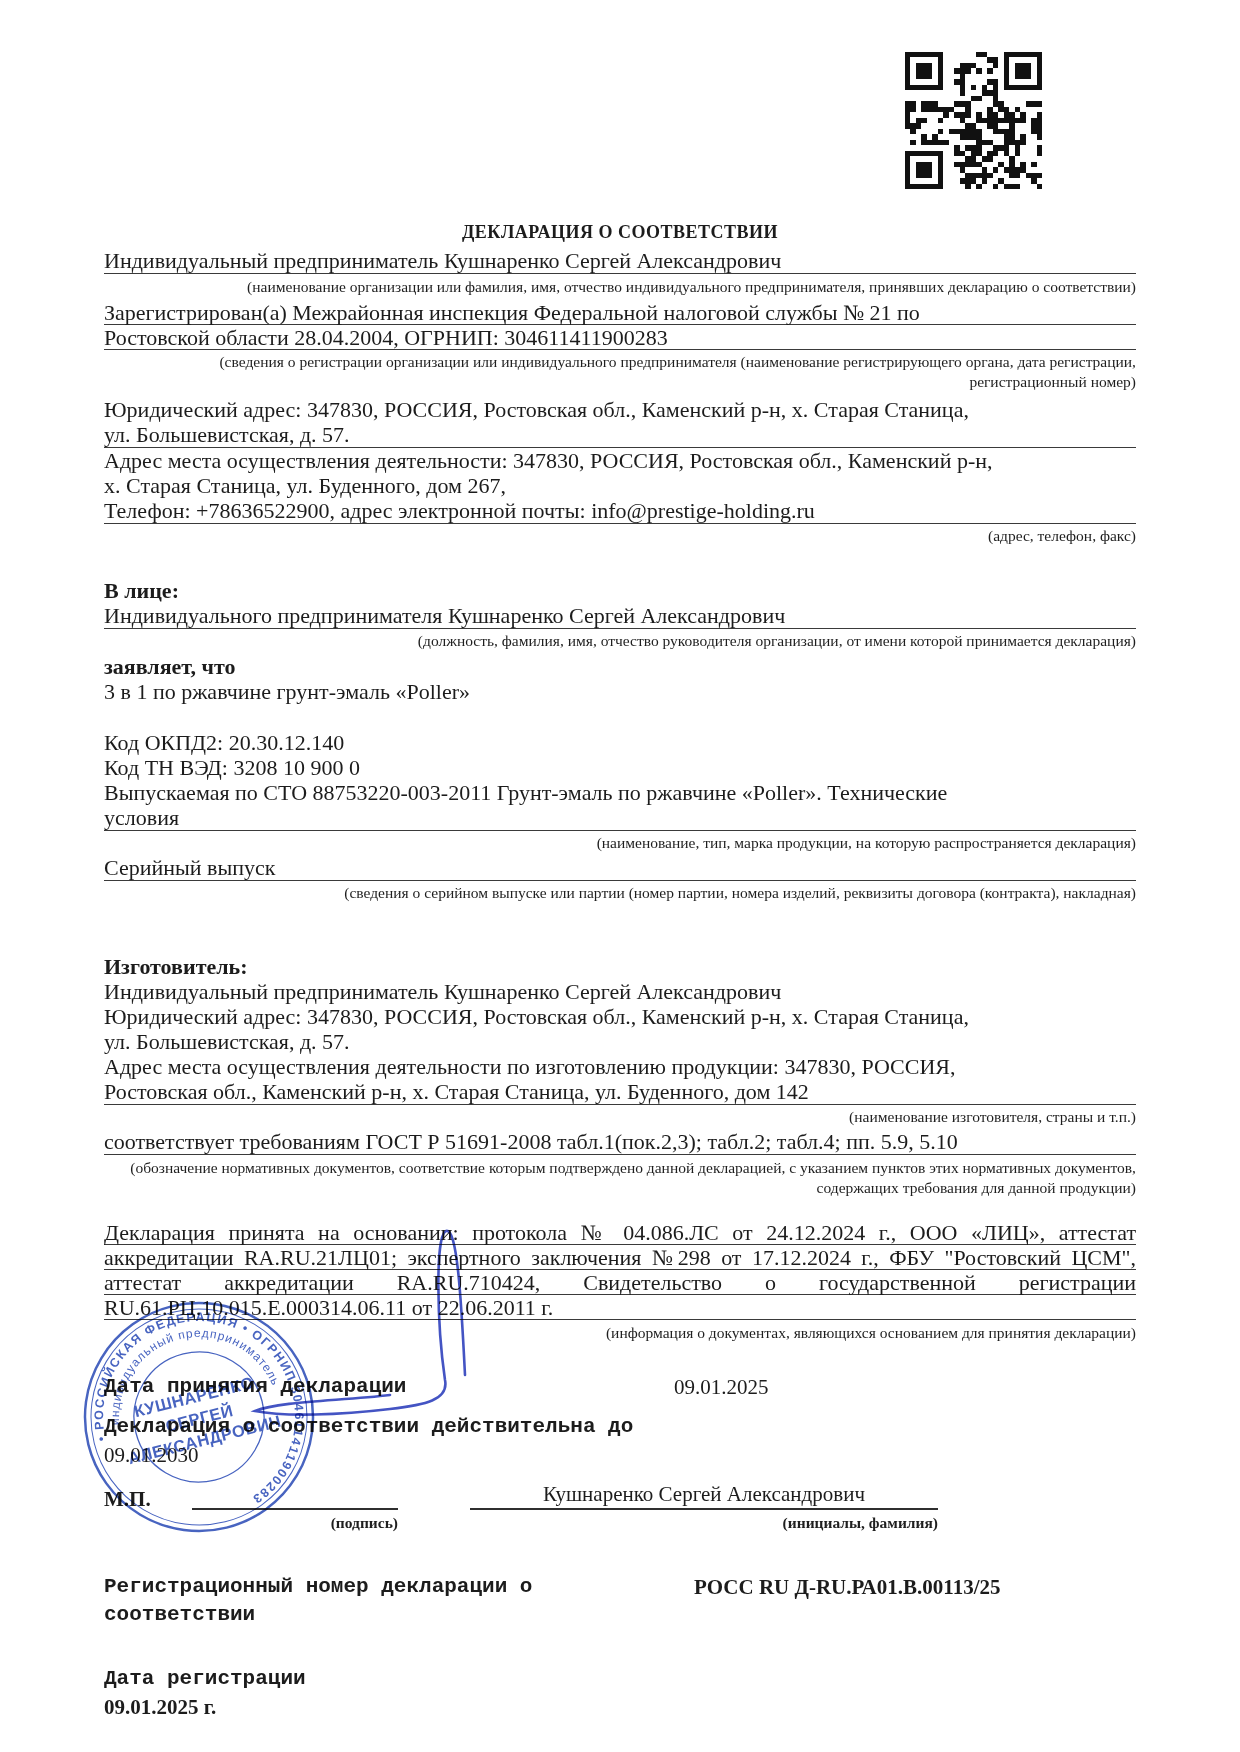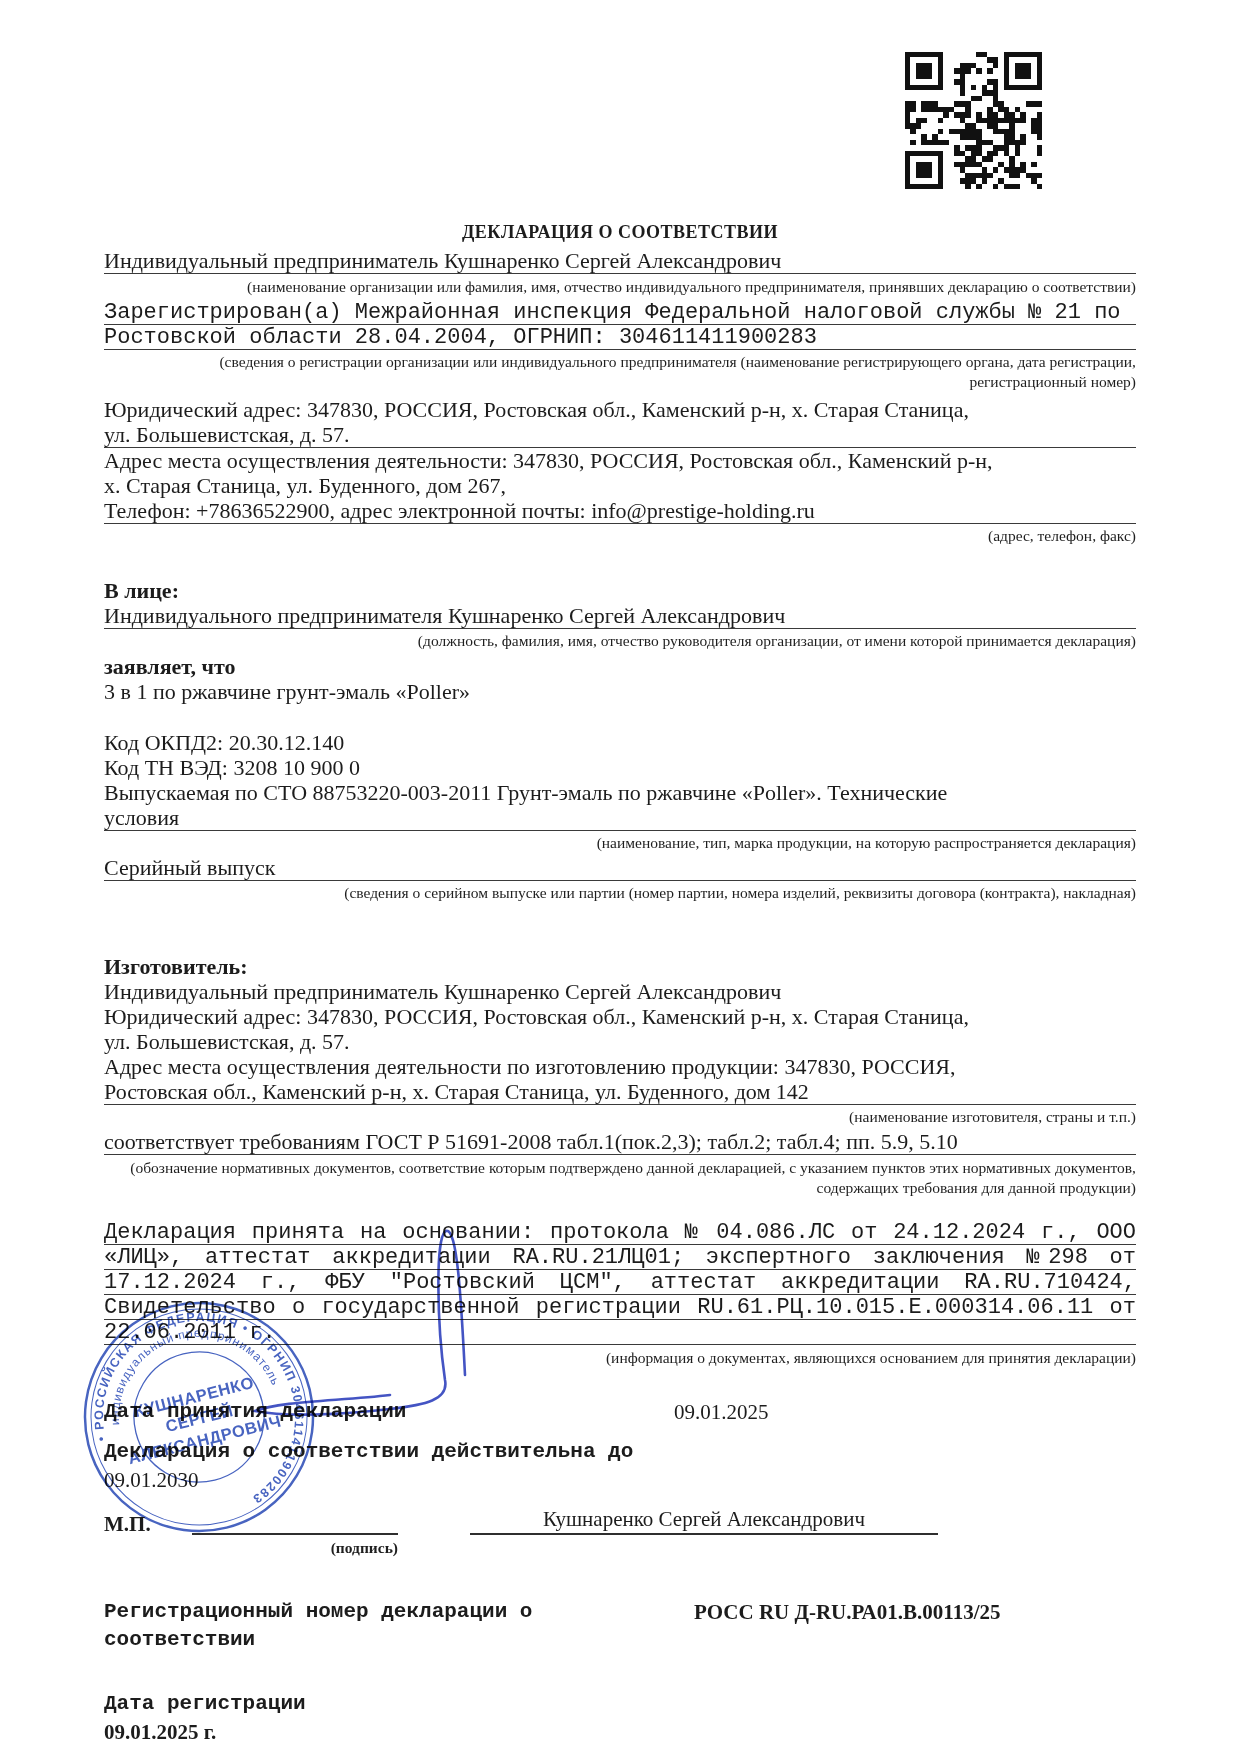--- a/index.html
+++ b/index.html
@@ -13,21 +13,20 @@
   .content { position:relative; padding:0 104px; z-index:1; }
 
   .title { margin-top:222px; font-size:18px; font-weight:bold; text-align:center; letter-spacing:.5px; }
 
   .line { font-size:22px; line-height:25px; white-space:pre-line; }
   .b { font-weight:bold; }
   .u-full { border-bottom:1px solid #3a3a3a; }
   .ruled {
     background-image:linear-gradient(to bottom, transparent 24px, #3a3a3a 24px, #3a3a3a 25px);
     background-size:100% 25px;
-    font-family:Liberation Mono, monospace;
   }
   .just { text-align:justify; white-space:normal; }
 
   .caption { font-size:15.5px; line-height:20px; text-align:right; color:#1f1f1f; }
 
   .mt3 { margin-top:3px; } .mt5 { margin-top:5px; } .mt7 { margin-top:7px; }
   .mt2 { margin-top:2px; } .mt22 { margin-top:22px; }
   .mt26 { margin-top:26px; } .mt30 { margin-top:30px; } .mt12 { margin-top:12px;flex-direction:column; }
   .mt40 { margin-top:40px; } .mt36 { margin-top:36px;flex-direction:column; }
 
@@ -335,20 +334,21 @@
     <div class="sig-area">
       <div class="mp-cell b">М.П.</div>
       <div class="sig-left">
         <div class="sig-spacer"></div>
         <div class="sig-line"></div>
         <div class="caption sig-caption">(подпись)</div>
       </div>
       <div class="sig-right">
         <div class="sig-name">Кушнаренко Сергей Александрович</div>
         <div class="sig-line"></div>
+        <div class="caption sig-caption">(инициалы, фамилия)</div>
       </div>
     </div>
 
     <div class="row footer mt40">
       <div class="cell-label b">Регистрационный номер декларации о соответствии</div>
       <div class="cell-value b">РОСС RU Д-RU.РА01.В.00113/25</div>
     </div>
     <div class="row footer mt36">
       <div class="cell-label b">Дата регистрации</div>
       <div class="cell-value b">09.01.2025 г.</div>

